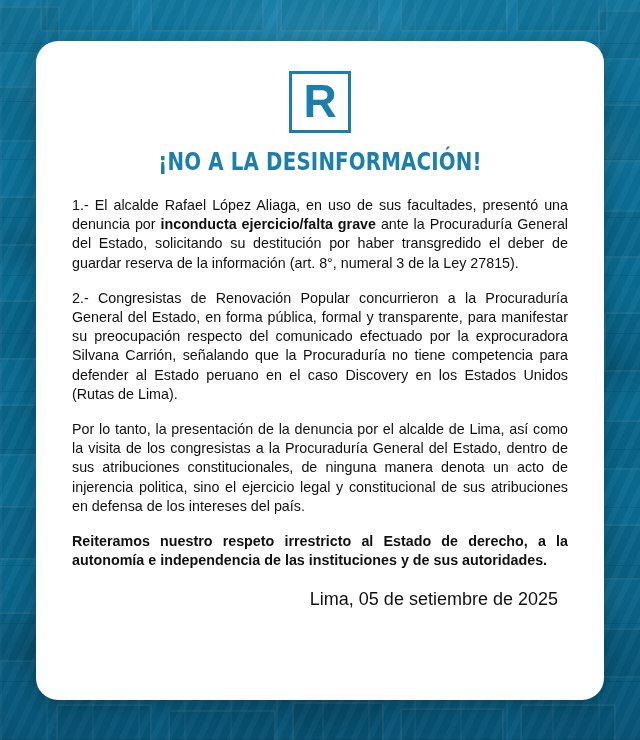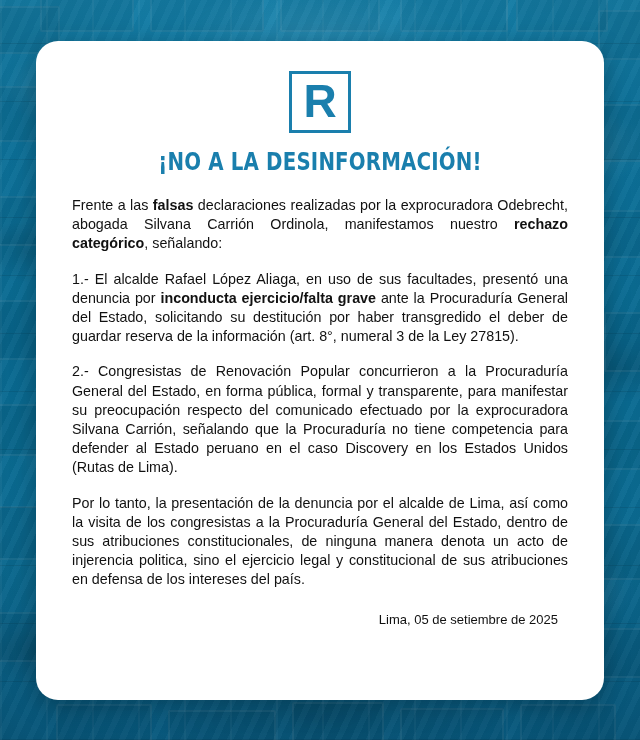--- a/index.html
+++ b/index.html
@@ -133,21 +133,21 @@
     margin: 0 0 16px 0;
   }
   .body-text p:last-of-type { margin-bottom: 0; }
   .body-text b { font-weight: bold; }
   .p-strong { font-weight: bold; }
 
   .date-line {
     margin-top: 20px;
     text-align: right;
     color: #111111;
-    font-size: 13px;
+    font-size: 18px;
     line-height: 19.2px;
     padding-right: 10px;
   }
 </style>
 </head>
 <body>
 
 <div class="poster">
 
   <div class="bg-base"></div>
@@ -188,22 +188,22 @@
           <svg width="46" height="46" viewBox="0 0 46 46" aria-hidden="true">
             <text x="23" y="38" text-anchor="middle" font-family="&quot;Liberation Sans&quot;, sans-serif" font-size="46" font-weight="bold" fill="#1a7fad">R</text>
           </svg>
         </div>
       </div>
     </div>
 
     <h1 class="headline" style="color: rgb(26, 127, 173);">¡NO A LA DESINFORMACIÓN!</h1>
 
     <div class="body-text" style="color: rgb(17, 17, 17);">
-      <p><span>Frente a las </span><b>falsas</b><span> declaraciones realizadas por la exprocuradora Odebrecht, abogada Silvana Carrión Ordinola, manifestamos nuestro </span><b>rechazo categórico</b><span>, señalando:</span></p>
       <p><span>1.- El alcalde Rafael López Aliaga, en uso de sus facultades, presentó una denuncia por </span><b>inconducta ejercicio/falta grave</b><span> ante la Procuraduría General del Estado, solicitando su destitución por haber transgredido el deber de guardar reserva de la información (art. 8°, numeral 3 de la Ley 27815).</span></p>
       <p><span>2.- Congresistas de Renovación Popular concurrieron a la Procuraduría General del Estado, en forma pública, formal y transparente, para manifestar su preocupación respecto del comunicado efectuado por la exprocuradora Silvana Carrión, señalando que la Procuraduría no tiene competencia para defender al Estado peruano en el caso Discovery en los Estados Unidos (Rutas de Lima).</span></p>
       <p><span>Por lo tanto, la presentación de la denuncia por el alcalde de Lima, así como la visita de los congresistas a la Procuraduría General del Estado, dentro de sus atribuciones constitucionales, de ninguna manera denota un acto de injerencia politica, sino el ejercicio legal y constitucional de sus atribuciones en defensa de los intereses del país.</span></p>
+      <p class="p-strong"><b>Reiteramos nuestro respeto irrestricto al Estado de derecho, a la autonomía e independencia de las instituciones y de sus autoridades.</b></p>
     </div>
 
     <div class="date-line" style="color: rgb(17, 17, 17);">Lima, 05 de setiembre de 2025</div>
 
   </div>
 </div>
 
 </body></html>

